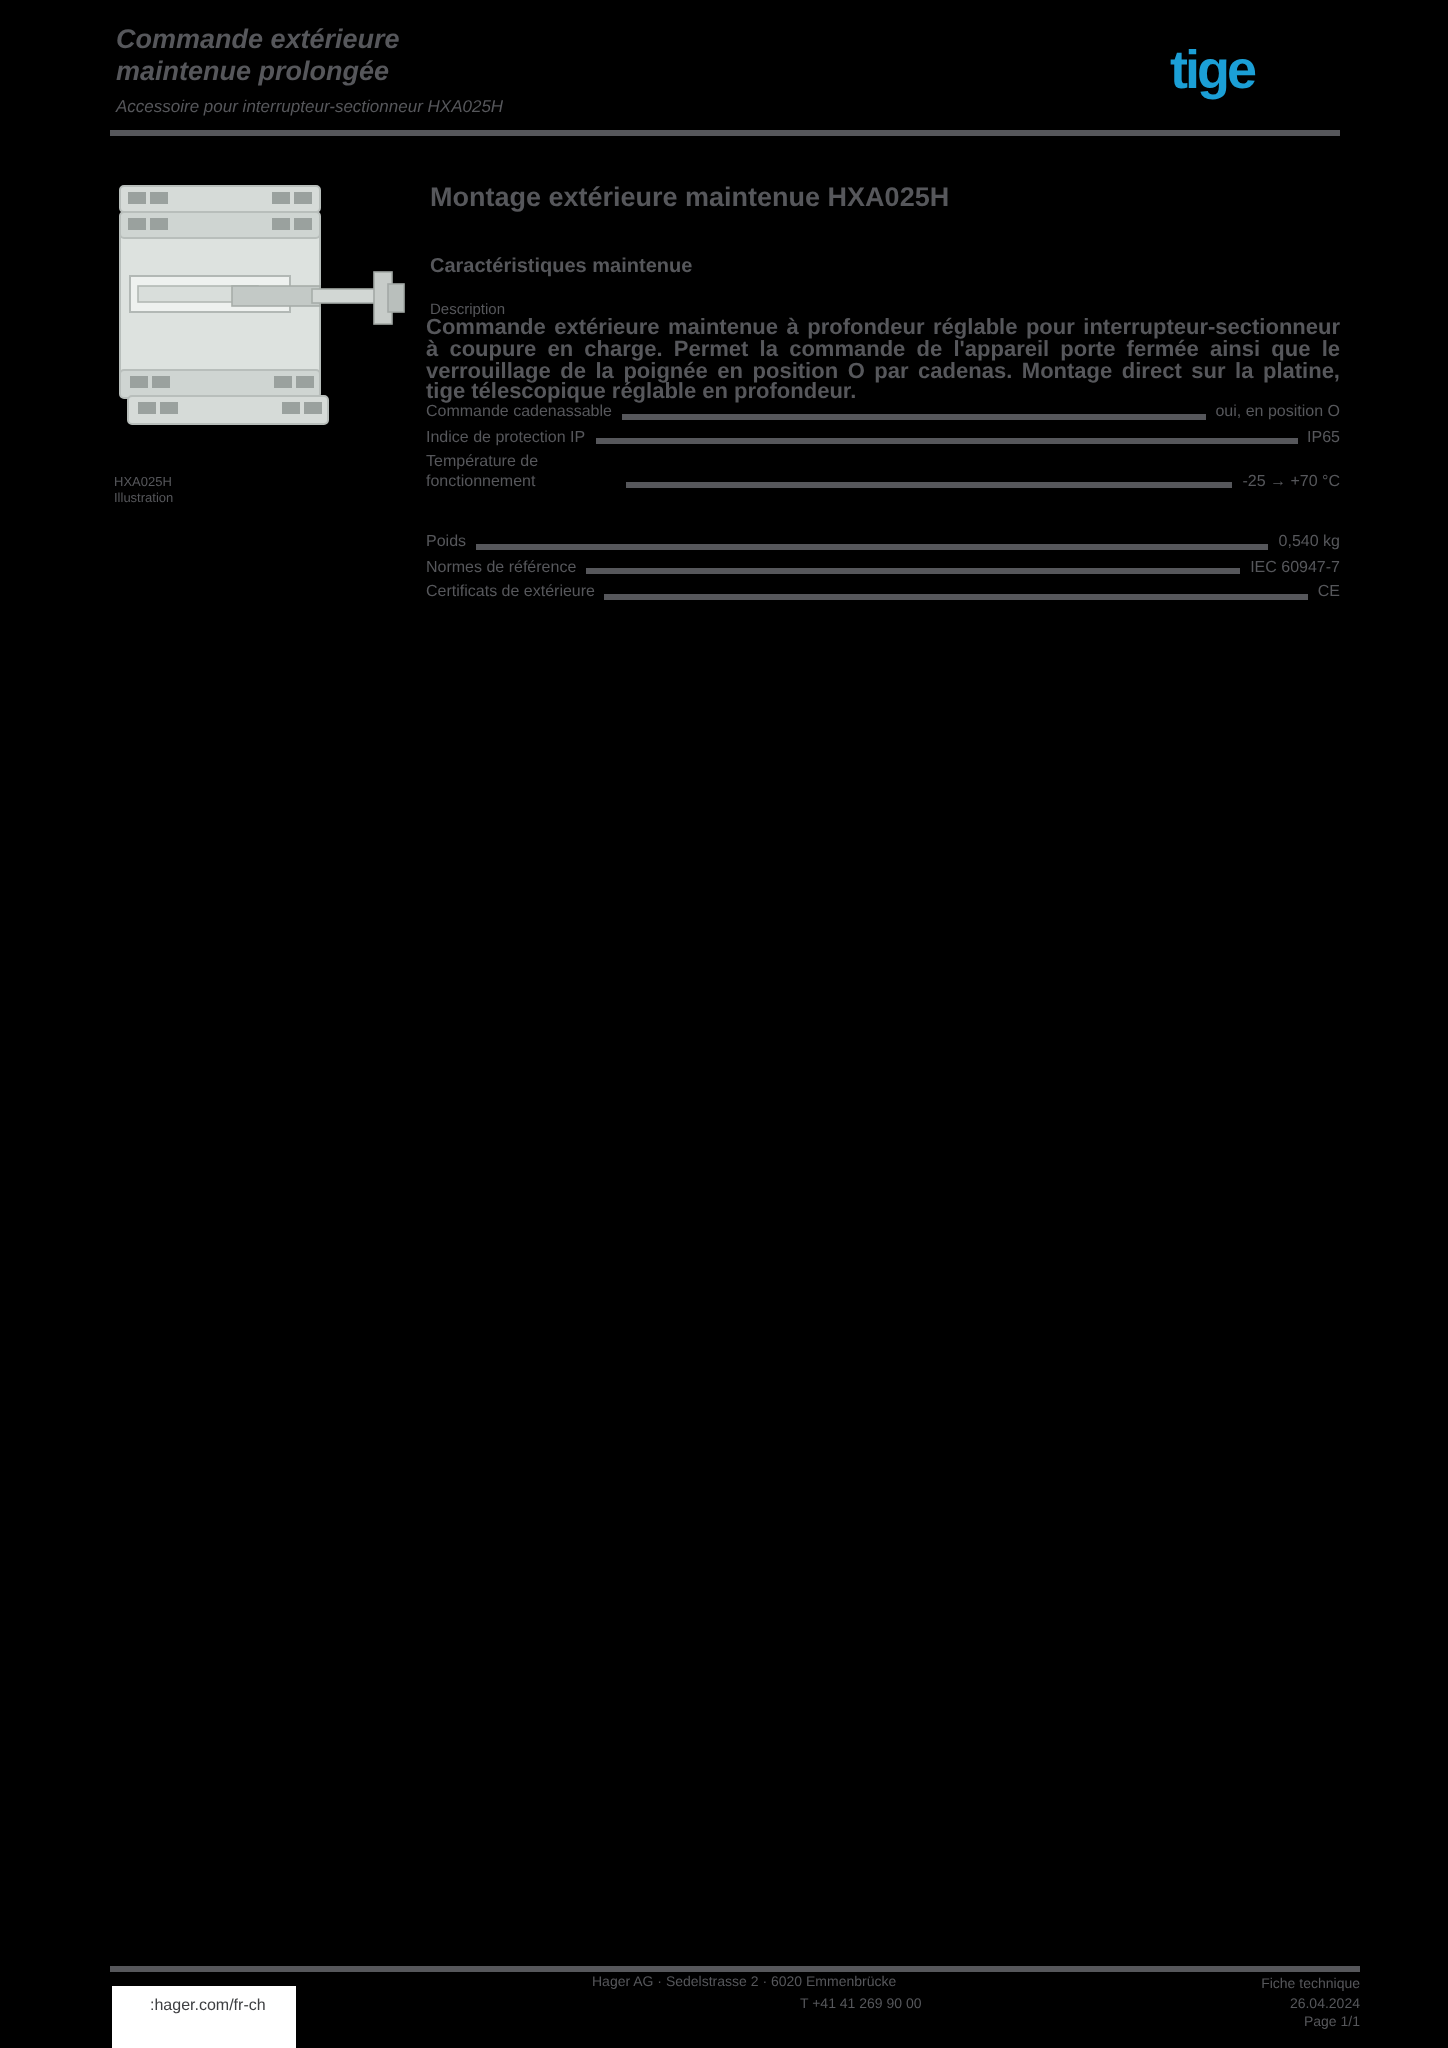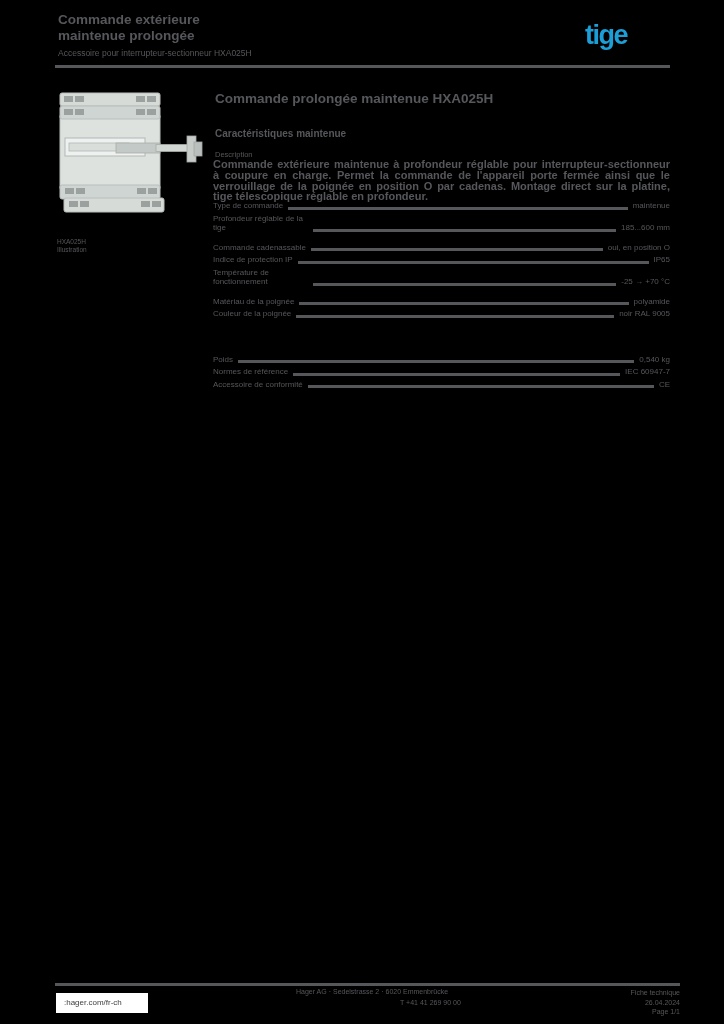--- a/index.html
+++ b/index.html
@@ -1,48 +1,48 @@
 <!DOCTYPE html>
 <html><head>
 <meta charset="utf-8">
 <style>
   html,body{margin:0;padding:0;background:#000;}
   .page{
     position:relative;width:724px;height:1024px;background:#000;overflow:hidden;
     font-family:"Liberation Sans", sans-serif;color:#56575b;
   }
   
-  .hdr-title{position:absolute;left:58px;top:12px;width:240px;}
+  .hdr-title{position:absolute;left:58px;top:12px;width:240px;font-style:italic;}
   .hdr-title .t1,.hdr-title .t2{font-size:13.5px;font-weight:bold;line-height:16px;color:#56575b;}
   .hdr-title .t3{font-size:8.5px;line-height:11px;color:#56575b;margin-top:4px;white-space:nowrap;}
   .logo{position:absolute;left:585px;top:20px;font-size:27px;font-weight:bold;letter-spacing:-1.5px;}
   .hdr-rule{position:absolute;left:55px;top:65px;width:615px;height:3px;background:#56575b;}
   
   .prod-img{position:absolute;left:56px;top:88px;width:150px;height:135px;}
   .prod-caption{position:absolute;left:57px;top:238px;font-size:6.5px;line-height:7.5px;color:#56575b;}
   
   .main-heading{position:absolute;left:215px;top:91px;width:360px;font-size:13.5px;font-weight:bold;line-height:16px;color:#56575b;}
   .sub-heading{position:absolute;left:215px;top:128px;width:300px;font-size:10px;font-weight:bold;color:#56575b;}
   .section-label{position:absolute;left:215px;top:150px;font-size:7.5px;color:#56575b;}
   .descr{position:absolute;left:213px;top:159px;width:457px;font-size:11px;line-height:10.8px;
          text-align:justify;color:#56575b;font-weight:bold;}
   
   .chars{position:absolute;left:213px;top:201px;width:457px;}
   .char-group{margin-top:10px;}
   .char-group:first-child{margin-top:0;}
-  .char-group.big-gap{margin-top:36px;}
+  .char-group.big-gap{margin-top:21px;}
   .char-row{display:flex;align-items:flex-end;margin-top:3px;}
   .char-row:first-child{margin-top:0;}
   .char-label{font-size:8px;line-height:9.5px;max-width:95px;color:#56575b;}
   .char-leader{flex:1;border-bottom:3px solid #56575b;margin:0 0 1px 5px;min-width:30px;}
   .char-value{font-size:8px;line-height:9.5px;margin-left:5px;white-space:nowrap;color:#56575b;}
   
   .ftr-rule{position:absolute;left:55px;top:983px;width:625px;height:2.5px;background:#56575b;}
-  .ftr-site{position:absolute;left:56px;top:993px;width:92px;height:20px;background:#ffffff;
-            font-size:8px;color:#3f4043;line-height:20px;padding-left:8px;box-sizing:border-box;}
+  .ftr-site{position:absolute;left:56px;top:993px;width:92px;height:32px;background:#ffffff;
+            font-size:8px;color:#3f4043;line-height:20px;padding-left:19px;box-sizing:border-box;}
   .ftr-addr{position:absolute;left:296px;top:987px;font-size:7px;line-height:9px;color:#56575b;}
   .ftr-phone{position:absolute;left:400px;top:999px;font-size:7px;color:#56575b;}
   .ftr-meta{position:absolute;left:560px;top:988px;width:120px;text-align:right;
             font-size:7px;line-height:9.5px;color:#56575b;}
   svg{display:block;}
 </style>
 </head>
 <body>
 
 <div class="page">
@@ -93,80 +93,56 @@
       <rect x="92" y="100" width="9" height="6" fill="#9aa19e"></rect>
       <rect x="85" y="113" width="9" height="6" fill="#9aa19e"></rect>
       <rect x="96" y="113" width="9" height="6" fill="#9aa19e"></rect>
     </svg>
   </div>
   <div class="prod-caption">
     <div>HXA025H</div>
     <div>Illustration</div>
   </div>
 
-  <div class="main-heading">Commande prolongée maintenue HXA025H</div>
+  <div class="main-heading">Montage extérieure maintenue HXA025H</div>
   <div class="sub-heading">Caractéristiques maintenue</div>
   <div class="section-label">Description</div>
   <div class="descr">Commande extérieure maintenue à profondeur réglable pour interrupteur-sectionneur à coupure en charge. Permet la commande de l'appareil porte fermée ainsi que le verrouillage de la poignée en position O par cadenas. Montage direct sur la platine, tige télescopique réglable en profondeur.</div>
 
   <div class="chars" id="chars">
-      <div class="char-group">
-        <div class="char-row">
-          <span class="char-label">Type de commande</span>
-          <span class="char-leader"></span>
-          <span class="char-value">maintenue</span>
-        </div>
-        <div class="char-row">
-          <span class="char-label">Profondeur réglable de la tige</span>
-          <span class="char-leader"></span>
-          <span class="char-value">185...600 mm</span>
-        </div>
-      </div>
       <div class="char-group">
         <div class="char-row">
           <span class="char-label">Commande cadenassable</span>
           <span class="char-leader"></span>
           <span class="char-value">oui, en position O</span>
         </div>
         <div class="char-row">
           <span class="char-label">Indice de protection IP</span>
           <span class="char-leader"></span>
           <span class="char-value">IP65</span>
         </div>
         <div class="char-row">
           <span class="char-label">Température de fonctionnement</span>
           <span class="char-leader"></span>
           <span class="char-value">-25 → +70 °C</span>
         </div>
       </div>
-      <div class="char-group">
-        <div class="char-row">
-          <span class="char-label">Matériau de la poignée</span>
-          <span class="char-leader"></span>
-          <span class="char-value">polyamide</span>
-        </div>
-        <div class="char-row">
-          <span class="char-label">Couleur de la poignée</span>
-          <span class="char-leader"></span>
-          <span class="char-value">noir RAL 9005</span>
-        </div>
-      </div>
       <div class="char-group big-gap">
         <div class="char-row">
           <span class="char-label">Poids</span>
           <span class="char-leader"></span>
           <span class="char-value">0,540 kg</span>
         </div>
         <div class="char-row">
           <span class="char-label">Normes de référence</span>
           <span class="char-leader"></span>
           <span class="char-value">IEC 60947-7</span>
         </div>
         <div class="char-row">
-          <span class="char-label">Accessoire de conformité</span>
+          <span class="char-label">Certificats de extérieure</span>
           <span class="char-leader"></span>
           <span class="char-value">CE</span>
         </div>
       </div>
     </div>
 
   <div class="ftr-rule"></div>
   <div class="ftr-site">:hager.com/fr-ch</div>
   <div class="ftr-addr">Hager AG · Sedelstrasse 2 · 6020 Emmenbrücke</div>
   <div class="ftr-phone">T +41 41 269 90 00</div>

